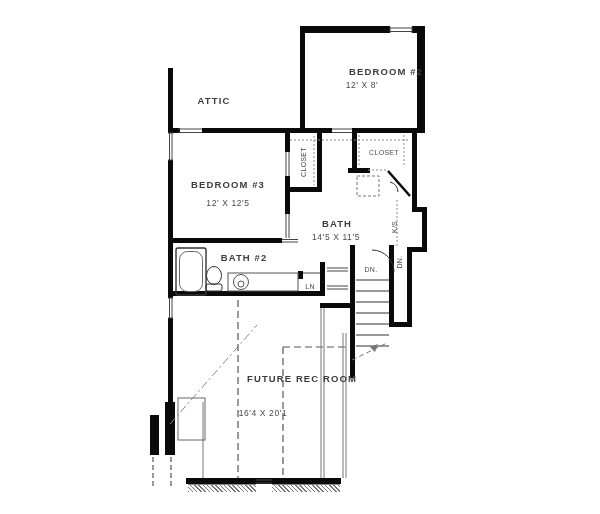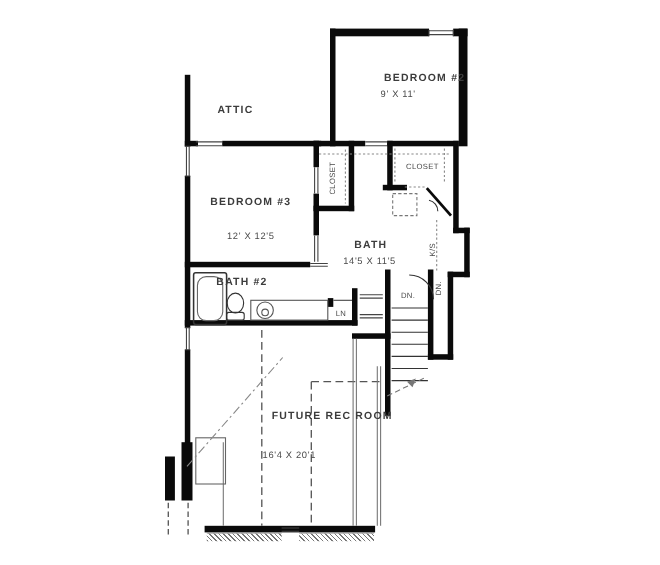--- a/index.html
+++ b/index.html
@@ -131,29 +131,29 @@
       <path d="M170,424 L257,325" stroke="#888" stroke-width="1" stroke-dasharray="8 3 2 3"></path>
     </g>
   </svg>
 
   <div class="hatch" style="left:188px;top:484px;width:68px;"></div>
   <div class="hatch" style="left:272px;top:484px;width:68px;"></div>
 
   <div class="lbl" style="left:214px;top:100px;">ATTIC</div>
 
   <div class="lbl" style="left:362px;top:71px;padding-left:48px;">BEDROOM #2</div>
-  <div class="lbl dims" style="left:362px;top:85px;">9' X 11'</div>
+  <div class="lbl dims" style="left:362px;top:85px;">12' X 8'</div>
 
   <div class="lbl" style="left:228px;top:184px;">BEDROOM #3</div>
-  <div class="lbl dims" style="left:228px;top:214px;">12' X 12'5</div>
+  <div class="lbl dims" style="left:228px;top:203px;">12' X 12'5</div>
 
   <div class="lbl" style="left:337px;top:223px;">BATH</div>
   <div class="lbl dims" style="left:336px;top:237px;">14'5 X 11'5</div>
 
-  <div class="lbl" style="left:220px;top:257px;text-align:right;">BATH #2</div>
+  <div class="lbl" style="left:244px;top:257px;text-align:right;">BATH #2</div>
 
   <div class="lbl" style="left:266px;top:378px;margin-left:36px;">FUTURE REC ROOM</div>
   <div class="lbl dims" style="left:263px;top:392px;margin-top:21px;">16'4 X 20'1</div>
 
   <div class="lbl sm vert" style="left:303px;top:162px;">CLOSET</div>
   <div class="lbl sm" style="left:384px;top:152px;">CLOSET</div>
 
   <div class="lbl sm" style="left:310px;top:286px;">LN</div>
 
   <div class="lbl sm" style="left:371px;top:269px;">DN.</div>

